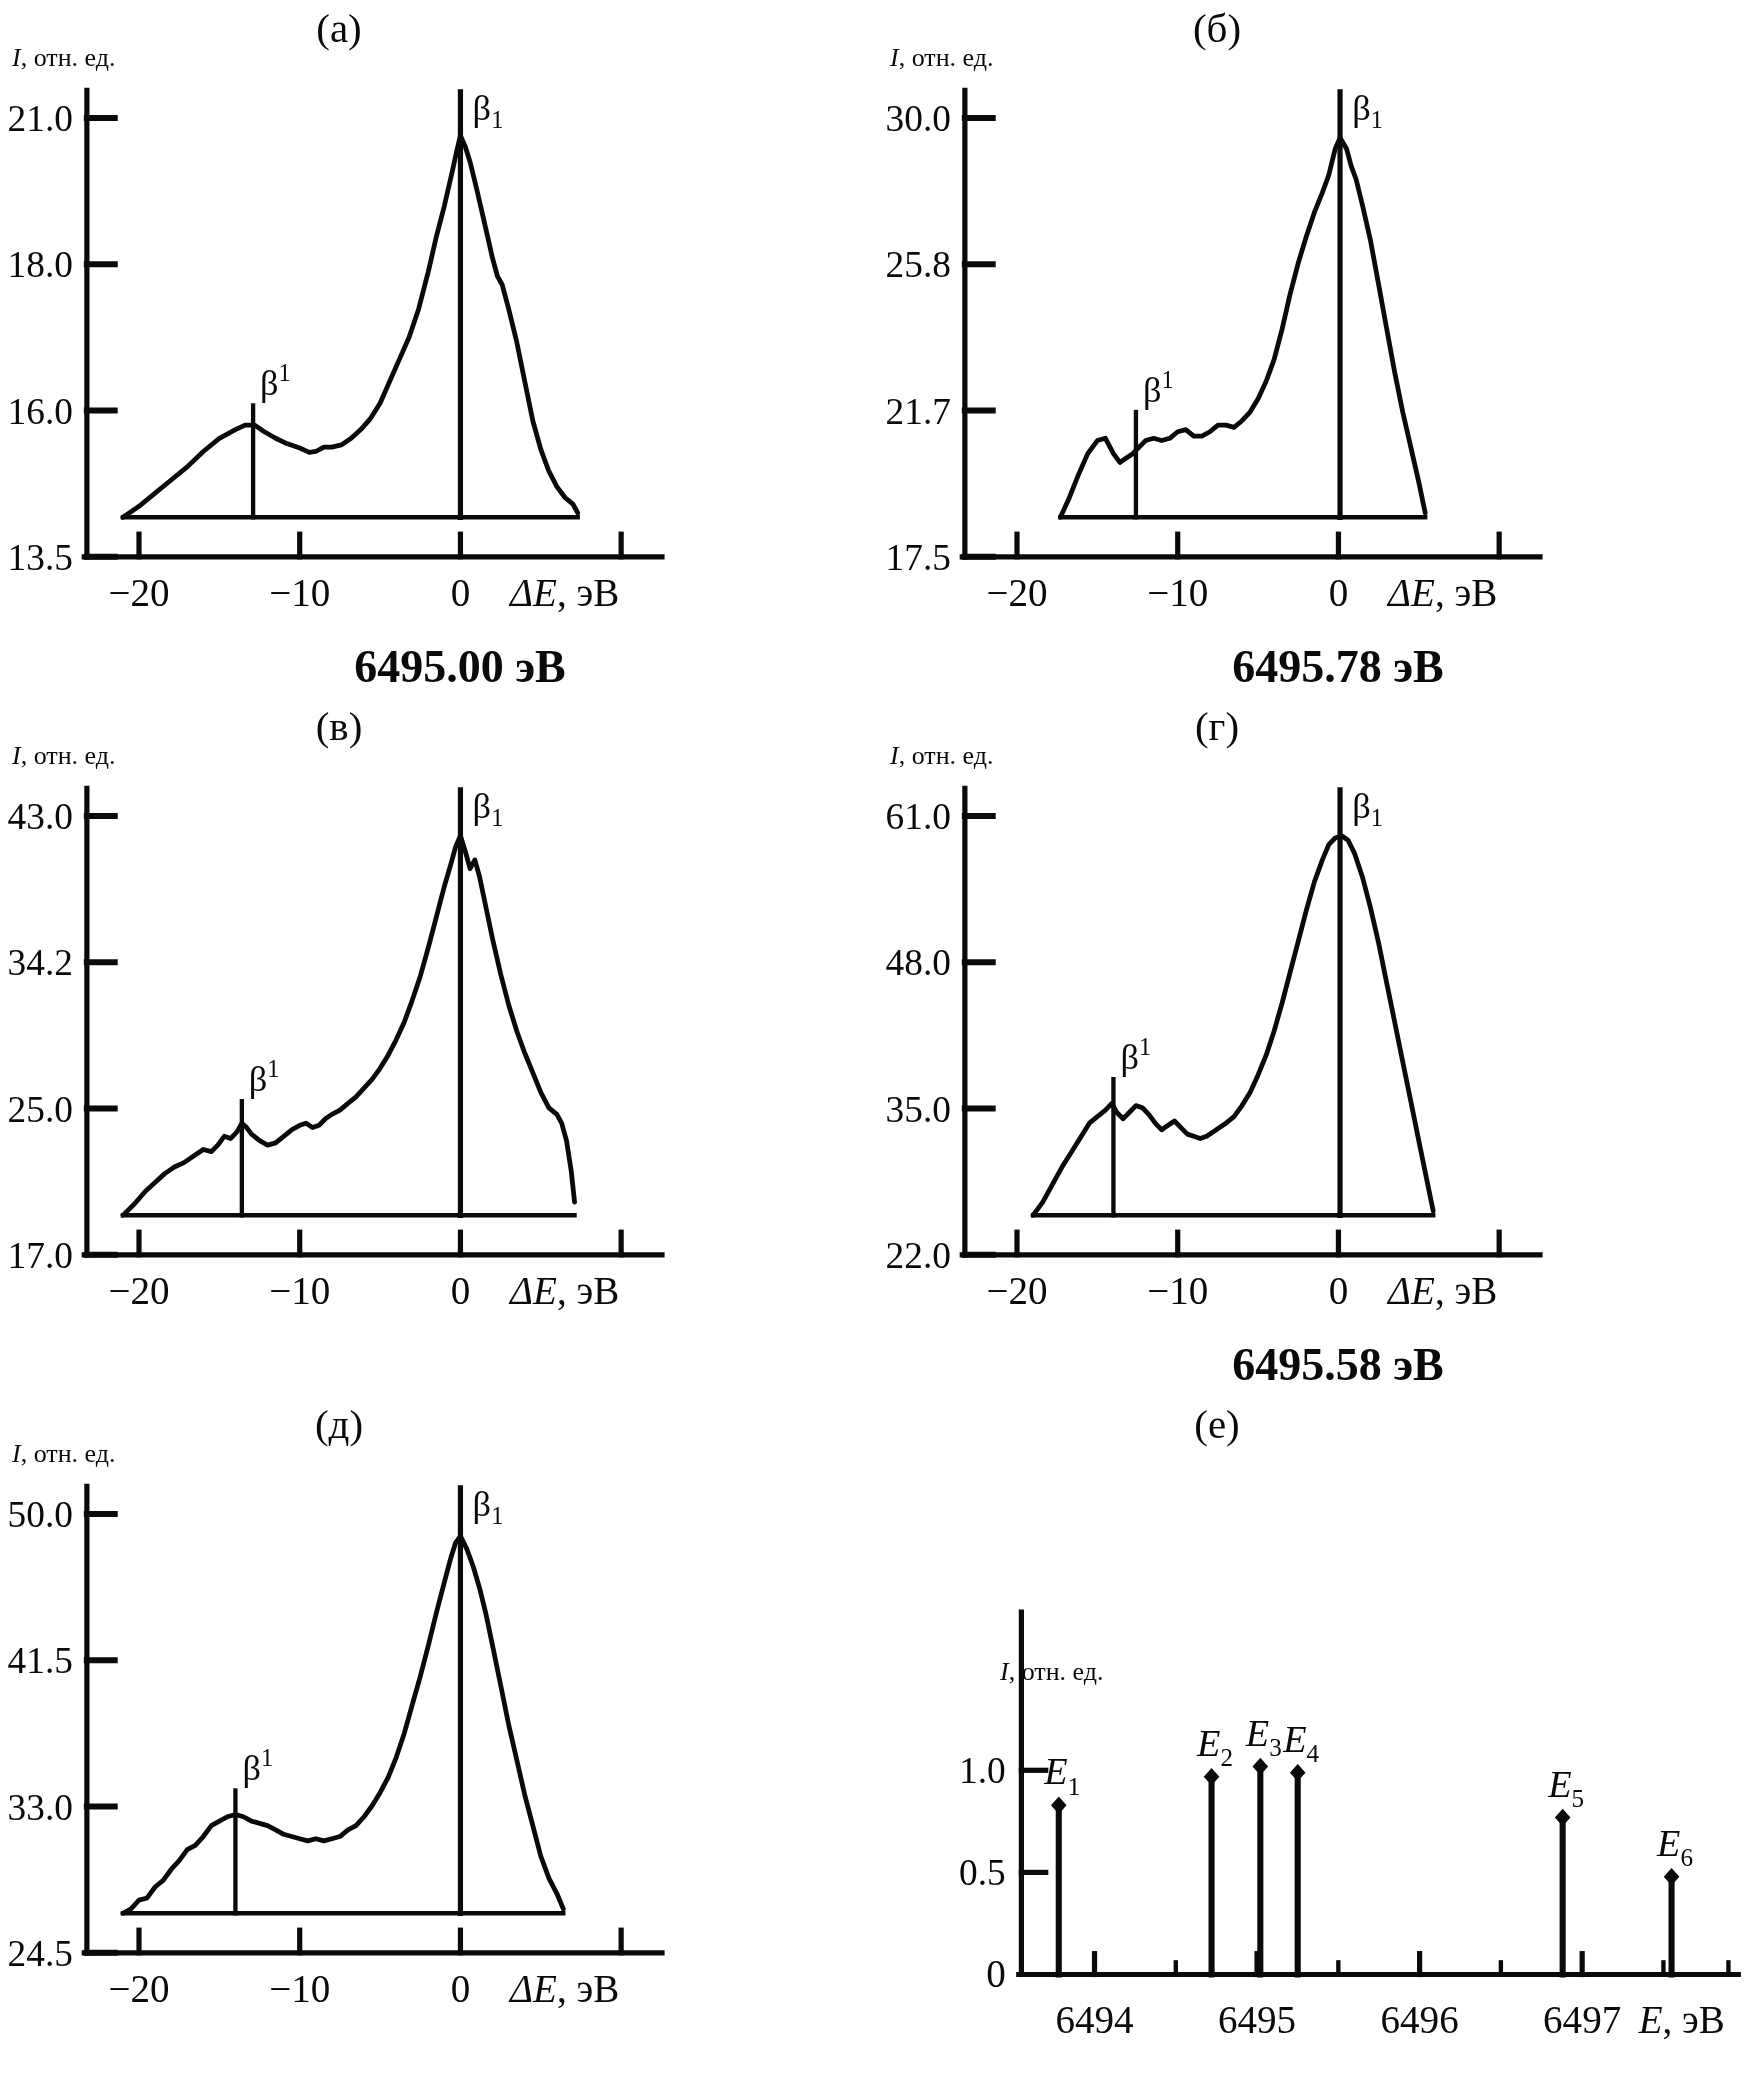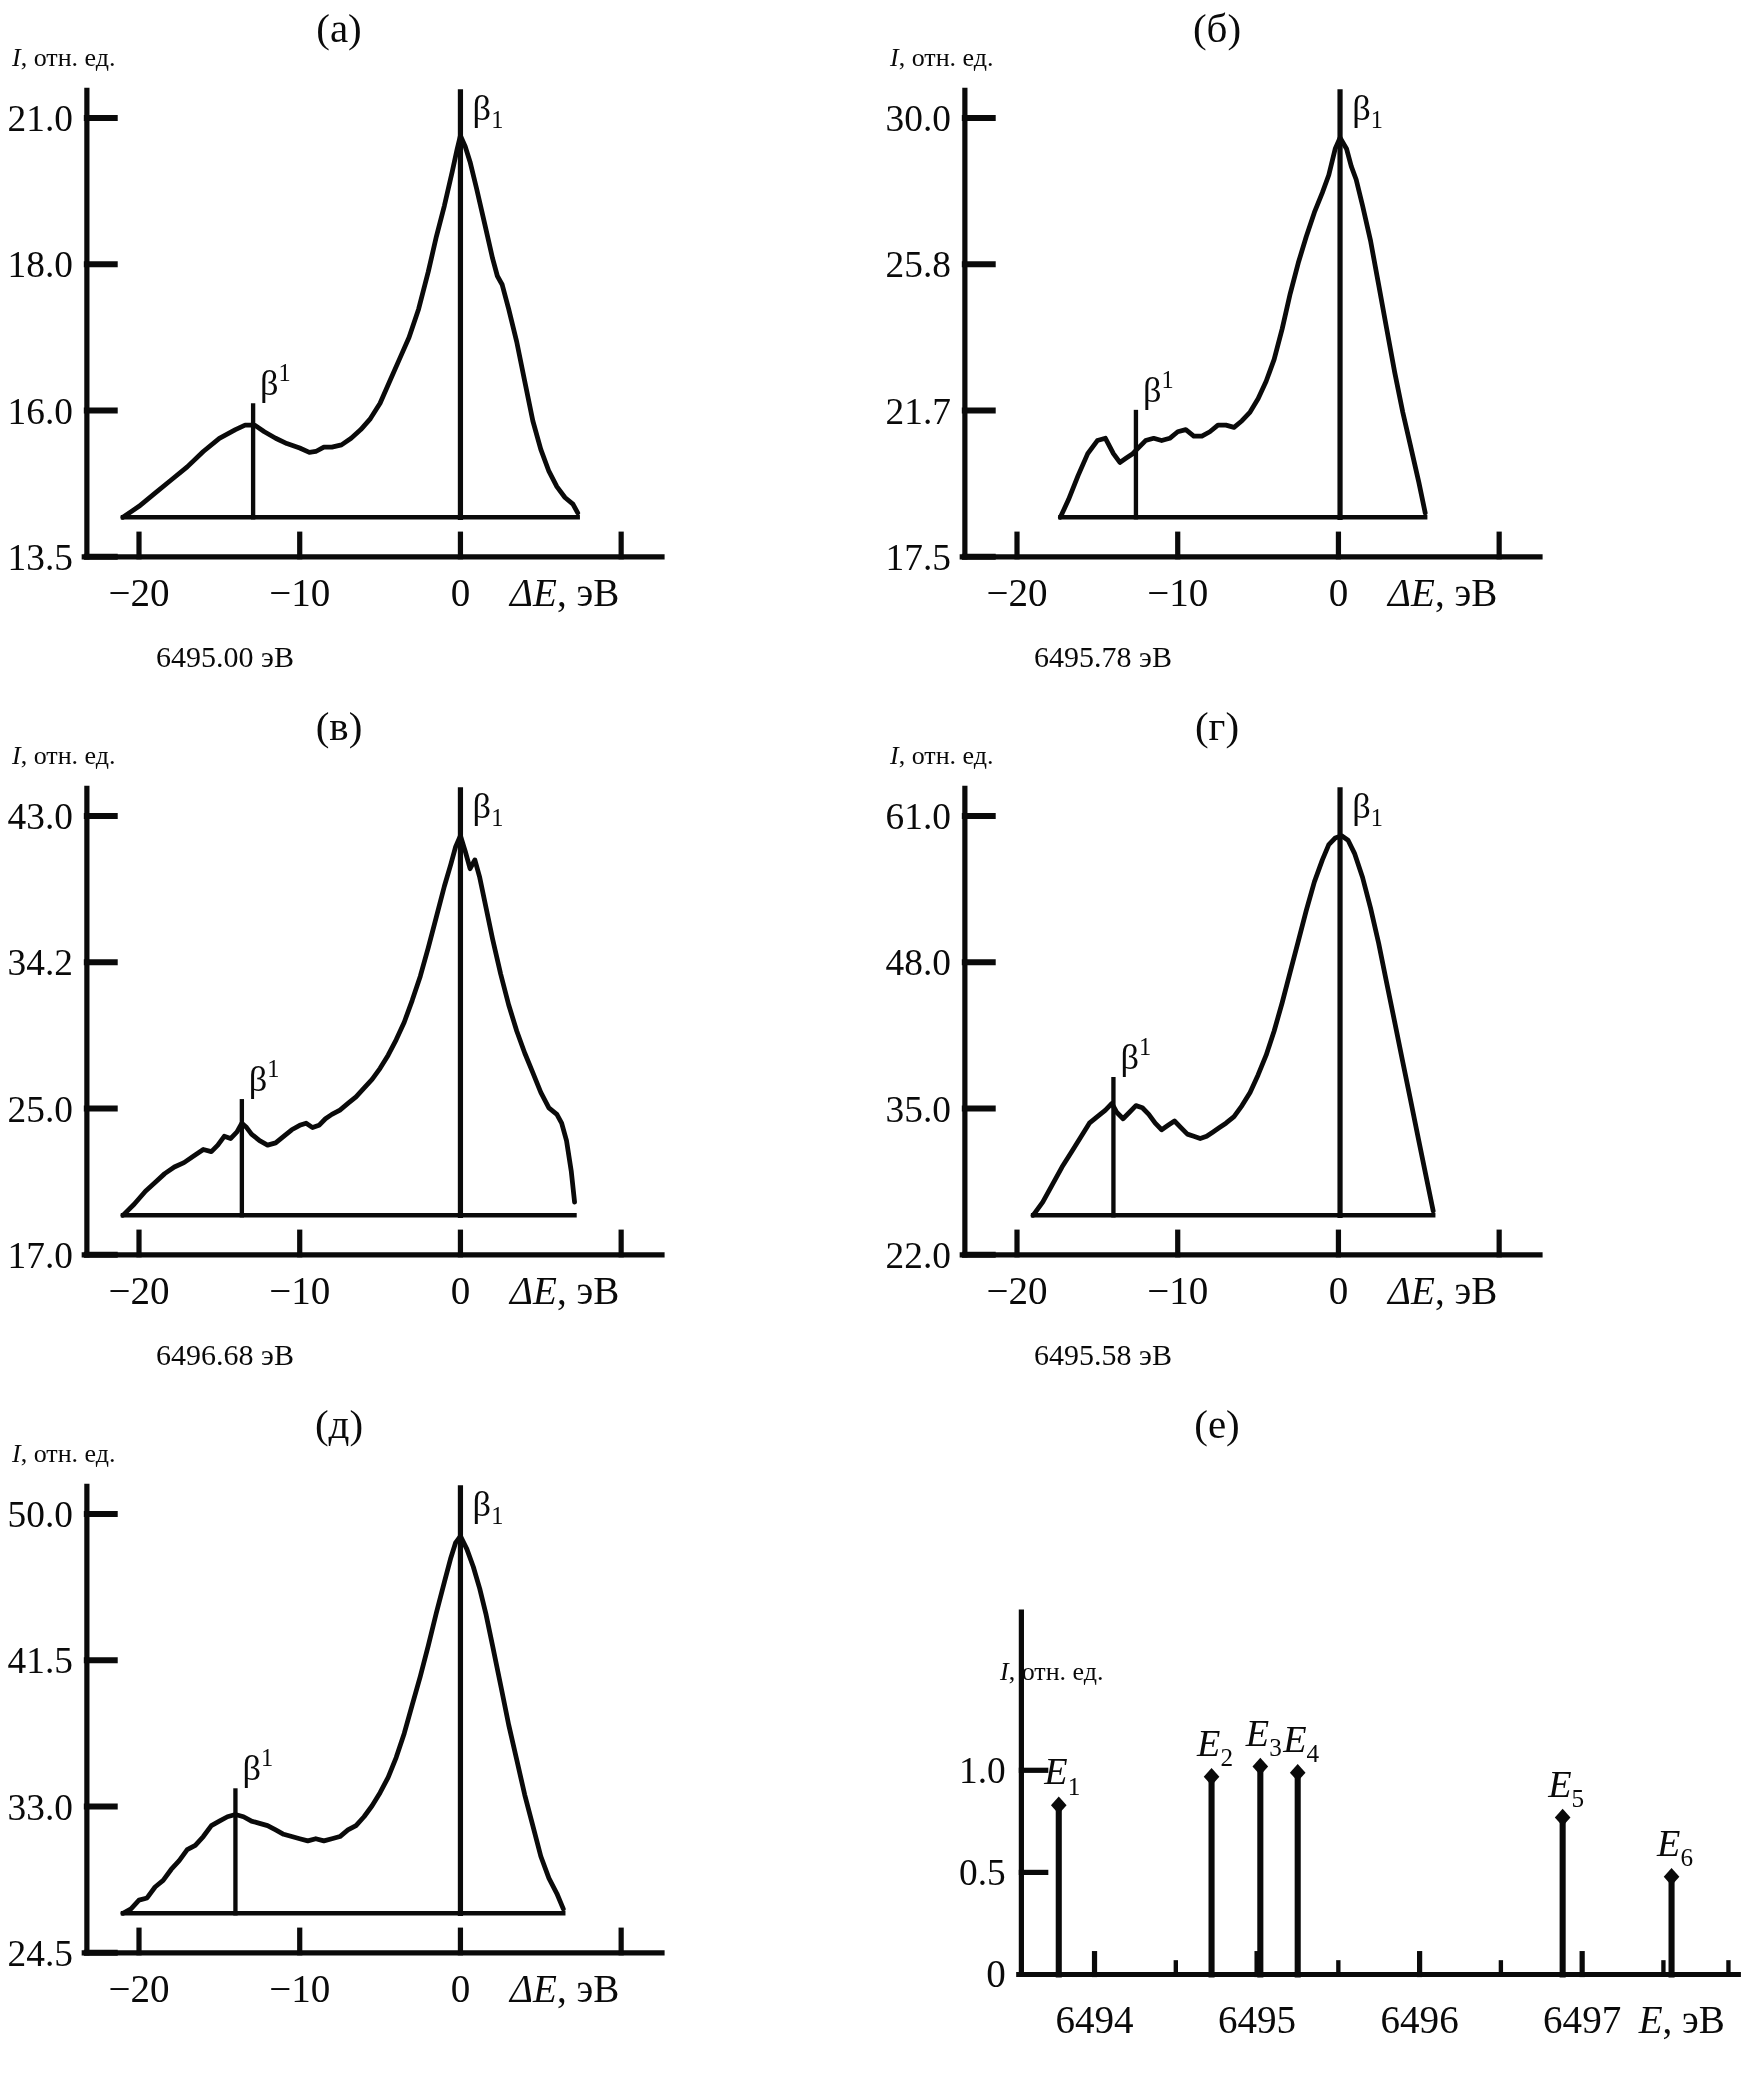--- a/index.html
+++ b/index.html
@@ -7,21 +7,21 @@
   .panel{position:absolute;width:877px;height:698px;}
   #p0{left:0;top:0}      #p1{left:878px;top:0}
   #p2{left:0;top:698px}  #p3{left:878px;top:698px}
   #p4{left:0;top:1396px} #p5{left:878px;top:1396px}
   .panel-title{position:absolute;top:3.5px;left:0;width:678px;text-align:center;font-size:41px;}
   .ylabel{position:absolute;top:43px;left:12px;font-size:26px;white-space:nowrap;}
   .ylabel .it{font-style:italic;}
   #p5 .ylabel{top:261px;left:122px;}
   .plot-svg{position:absolute;top:83px;left:0;width:695px;height:574px;}
   #p5 .plot-svg{top:209px;width:869px;height:487px;}
-  .center-label{position:absolute;top:640px;left:156px;width:608px;font-size:30px;white-space:nowrap;}
+  .center-label{position:absolute;top:640px;left:156px;width:608px;text-align:center;font-size:46px;white-space:nowrap;font-weight:bold;}
   svg text{font-family:"Liberation Serif","DejaVu Serif",serif;fill:#0a0a0a;}
 </style>
 </head>
 <body>
 
 <div class="panel" id="p0">
   <div class="panel-title">(а)</div>
   <div class="ylabel"><span class="it">I</span><span>, отн. ед.</span></div>
   <svg class="plot-svg" viewBox="0 0 800 660">
       <line x1="100" y1="8" x2="100" y2="545" stroke="#0a0a0a" stroke-width="6" stroke-linecap="square"></line>
@@ -106,21 +106,20 @@
       <text x="530" y="602" text-anchor="middle" font-size="45">0</text>
       <line x1="715" y1="519" x2="715" y2="545" stroke="#0a0a0a" stroke-width="6" stroke-linecap="square"></line>
       <text x="650" y="602" text-anchor="middle" font-size="45"><tspan font-style="italic">ΔE</tspan><tspan>, эВ</tspan></text>
       <line x1="141.5" y1="499.55" x2="661.35" y2="499.55" stroke="#0a0a0a" stroke-width="5" stroke-linecap="square"></line>
       <line x1="278.4" y1="499.55" x2="278.4" y2="368.25" stroke="#0a0a0a" stroke-width="5" stroke-linecap="square"></line>
       <text x="286.4" y="356.25" text-anchor="start" font-size="42"><tspan>β</tspan><tspan font-size="28" dy="-16">1</tspan></text>
       <line x1="530" y1="499.55" x2="530" y2="9.699999999999932" stroke="#0a0a0a" stroke-width="6" stroke-linecap="square"></line>
       <text x="544" y="41.69999999999993" text-anchor="start" font-size="42"><tspan>β</tspan><tspan font-size="28" dy="10">1</tspan></text>
       <polyline points="141.5,499.6 154.4,486.9 167.4,471.8 178.5,461.7 189.6,451.6 200.7,444.0 211.8,438.9 222.9,431.4 234.0,423.8 243.3,426.3 250.7,418.8 258.1,408.6 265.4,411.2 272.8,403.6 278.4,393.5 283.9,398.6 289.5,406.1 298.8,413.7 308.0,418.8 317.3,416.2 326.5,408.6 335.8,401.1 345.0,396.0 352.4,393.5 359.8,398.6 367.2,396.0 374.6,388.4 382.0,383.4 391.3,378.4 400.5,370.8 409.8,363.2 419.0,353.1 428.3,343.0 437.5,330.4 446.8,315.2 456.0,297.6 465.3,277.3 474.5,252.1 483.8,224.3 493.0,191.5 502.3,156.1 511.5,120.8 518.9,95.6 524.5,75.3 530.0,62.7 535.5,80.4 541.1,100.6 546.6,90.5 552.2,110.7 559.6,146.0 567.0,181.4 576.3,221.8 585.5,257.2 594.8,287.4 604.0,312.7 613.3,335.4 622.5,358.1 631.8,375.8 641.0,383.4 646.5,393.5 652.1,413.7 657.6,449.1 661.4,484.4" fill="none" stroke="#0a0a0a" stroke-width="5.5" stroke-linejoin="round" stroke-linecap="round"></polyline>
     </svg>
-  <div class="center-label">6496.68 эВ</div>
 </div>
 
 <div class="panel" id="p3">
   <div class="panel-title">(г)</div>
   <div class="ylabel"><span class="it">I</span><span>, отн. ед.</span></div>
   <svg class="plot-svg" viewBox="0 0 800 660">
       <line x1="100" y1="8" x2="100" y2="545" stroke="#0a0a0a" stroke-width="6" stroke-linecap="square"></line>
       <line x1="97" y1="545" x2="762" y2="545" stroke="#0a0a0a" stroke-width="6" stroke-linecap="square"></line>
       <line x1="100" y1="40" x2="132" y2="40" stroke="#0a0a0a" stroke-width="7" stroke-linecap="square"></line>
       <text x="84" y="55" text-anchor="end" font-size="43">61.0</text>

